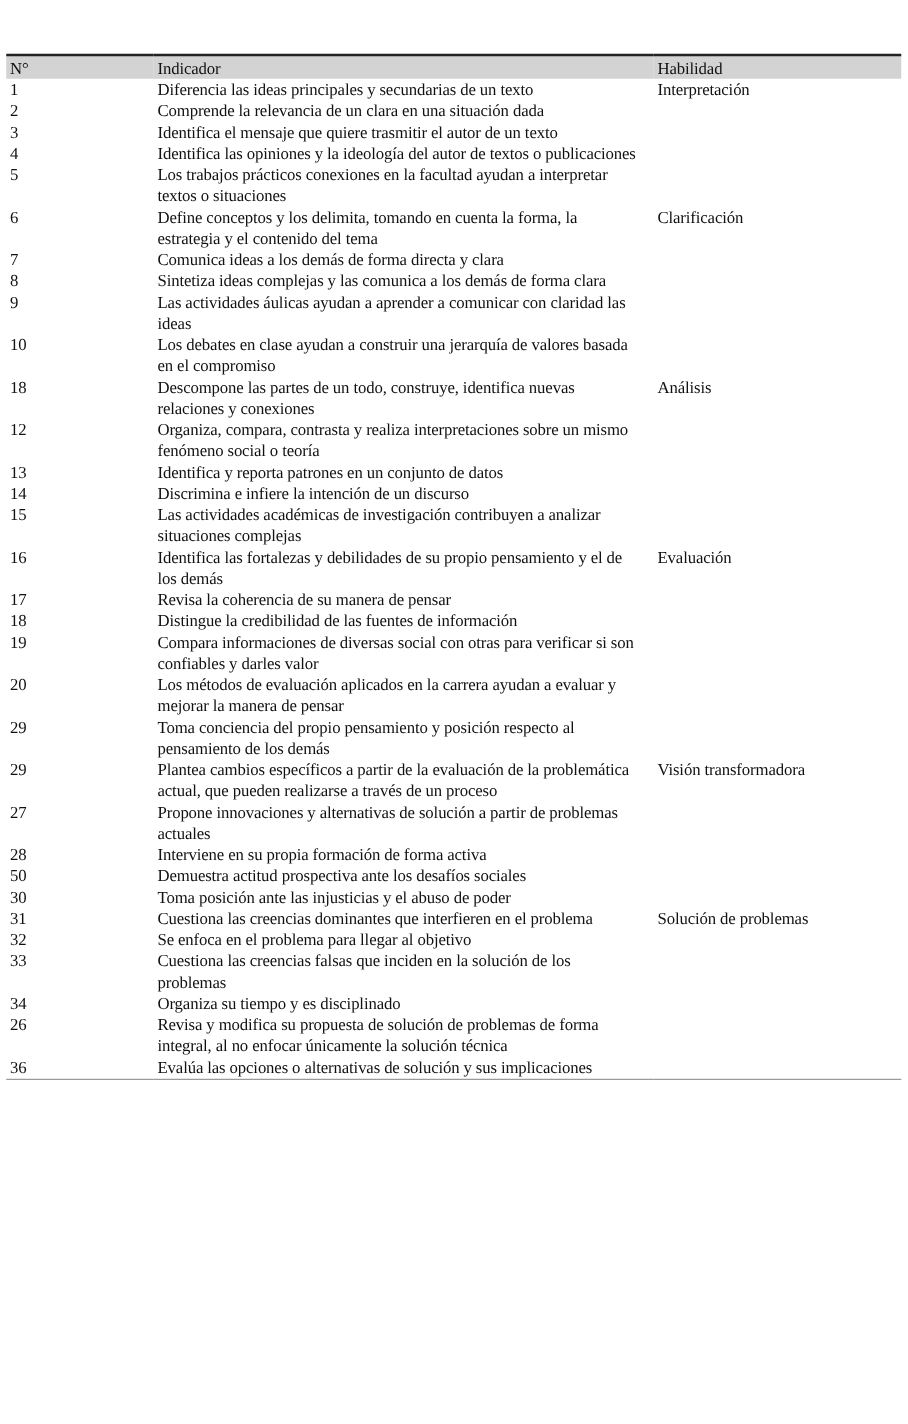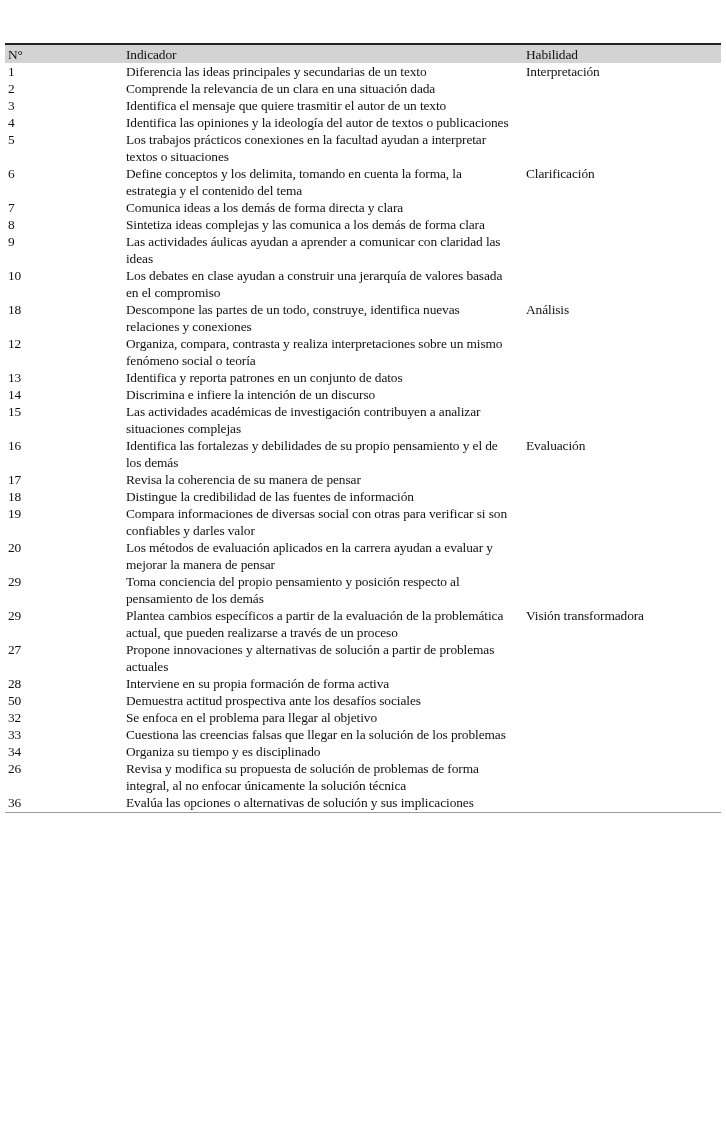--- a/index.html
+++ b/index.html
@@ -157,27 +157,37 @@
           <td class="num">28</td>
           <td class="ind">Interviene en su propia formación de forma activa</td>
           <td class="hab"></td>
         </tr>
         <tr>
           <td class="num">50</td>
           <td class="ind">Demuestra actitud prospectiva ante los desafíos sociales</td>
           <td class="hab"></td>
         </tr>
         <tr>
+          <td class="num">30</td>
+          <td class="ind">Toma posición ante las injusticias y el abuso de poder</td>
+          <td class="hab"></td>
+        </tr>
+        <tr>
+          <td class="num">31</td>
+          <td class="ind">Cuestiona las creencias dominantes que interfieren en el problema</td>
+          <td class="hab">Solución de problemas</td>
+        </tr>
+        <tr>
           <td class="num">32</td>
           <td class="ind">Se enfoca en el problema para llegar al objetivo</td>
           <td class="hab"></td>
         </tr>
         <tr>
           <td class="num">33</td>
-          <td class="ind">Cuestiona las creencias falsas que llegar en la solución de los problemas</td>
+          <td class="ind">Cuestiona las creencias falsas que inciden en la solución de los problemas</td>
           <td class="hab"></td>
         </tr>
         <tr>
           <td class="num">34</td>
           <td class="ind">Organiza su tiempo y es disciplinado</td>
           <td class="hab"></td>
         </tr>
         <tr>
           <td class="num">26</td>
           <td class="ind">Revisa y modifica su propuesta de solución de problemas de forma integral, al no enfocar únicamente la solución técnica</td>

